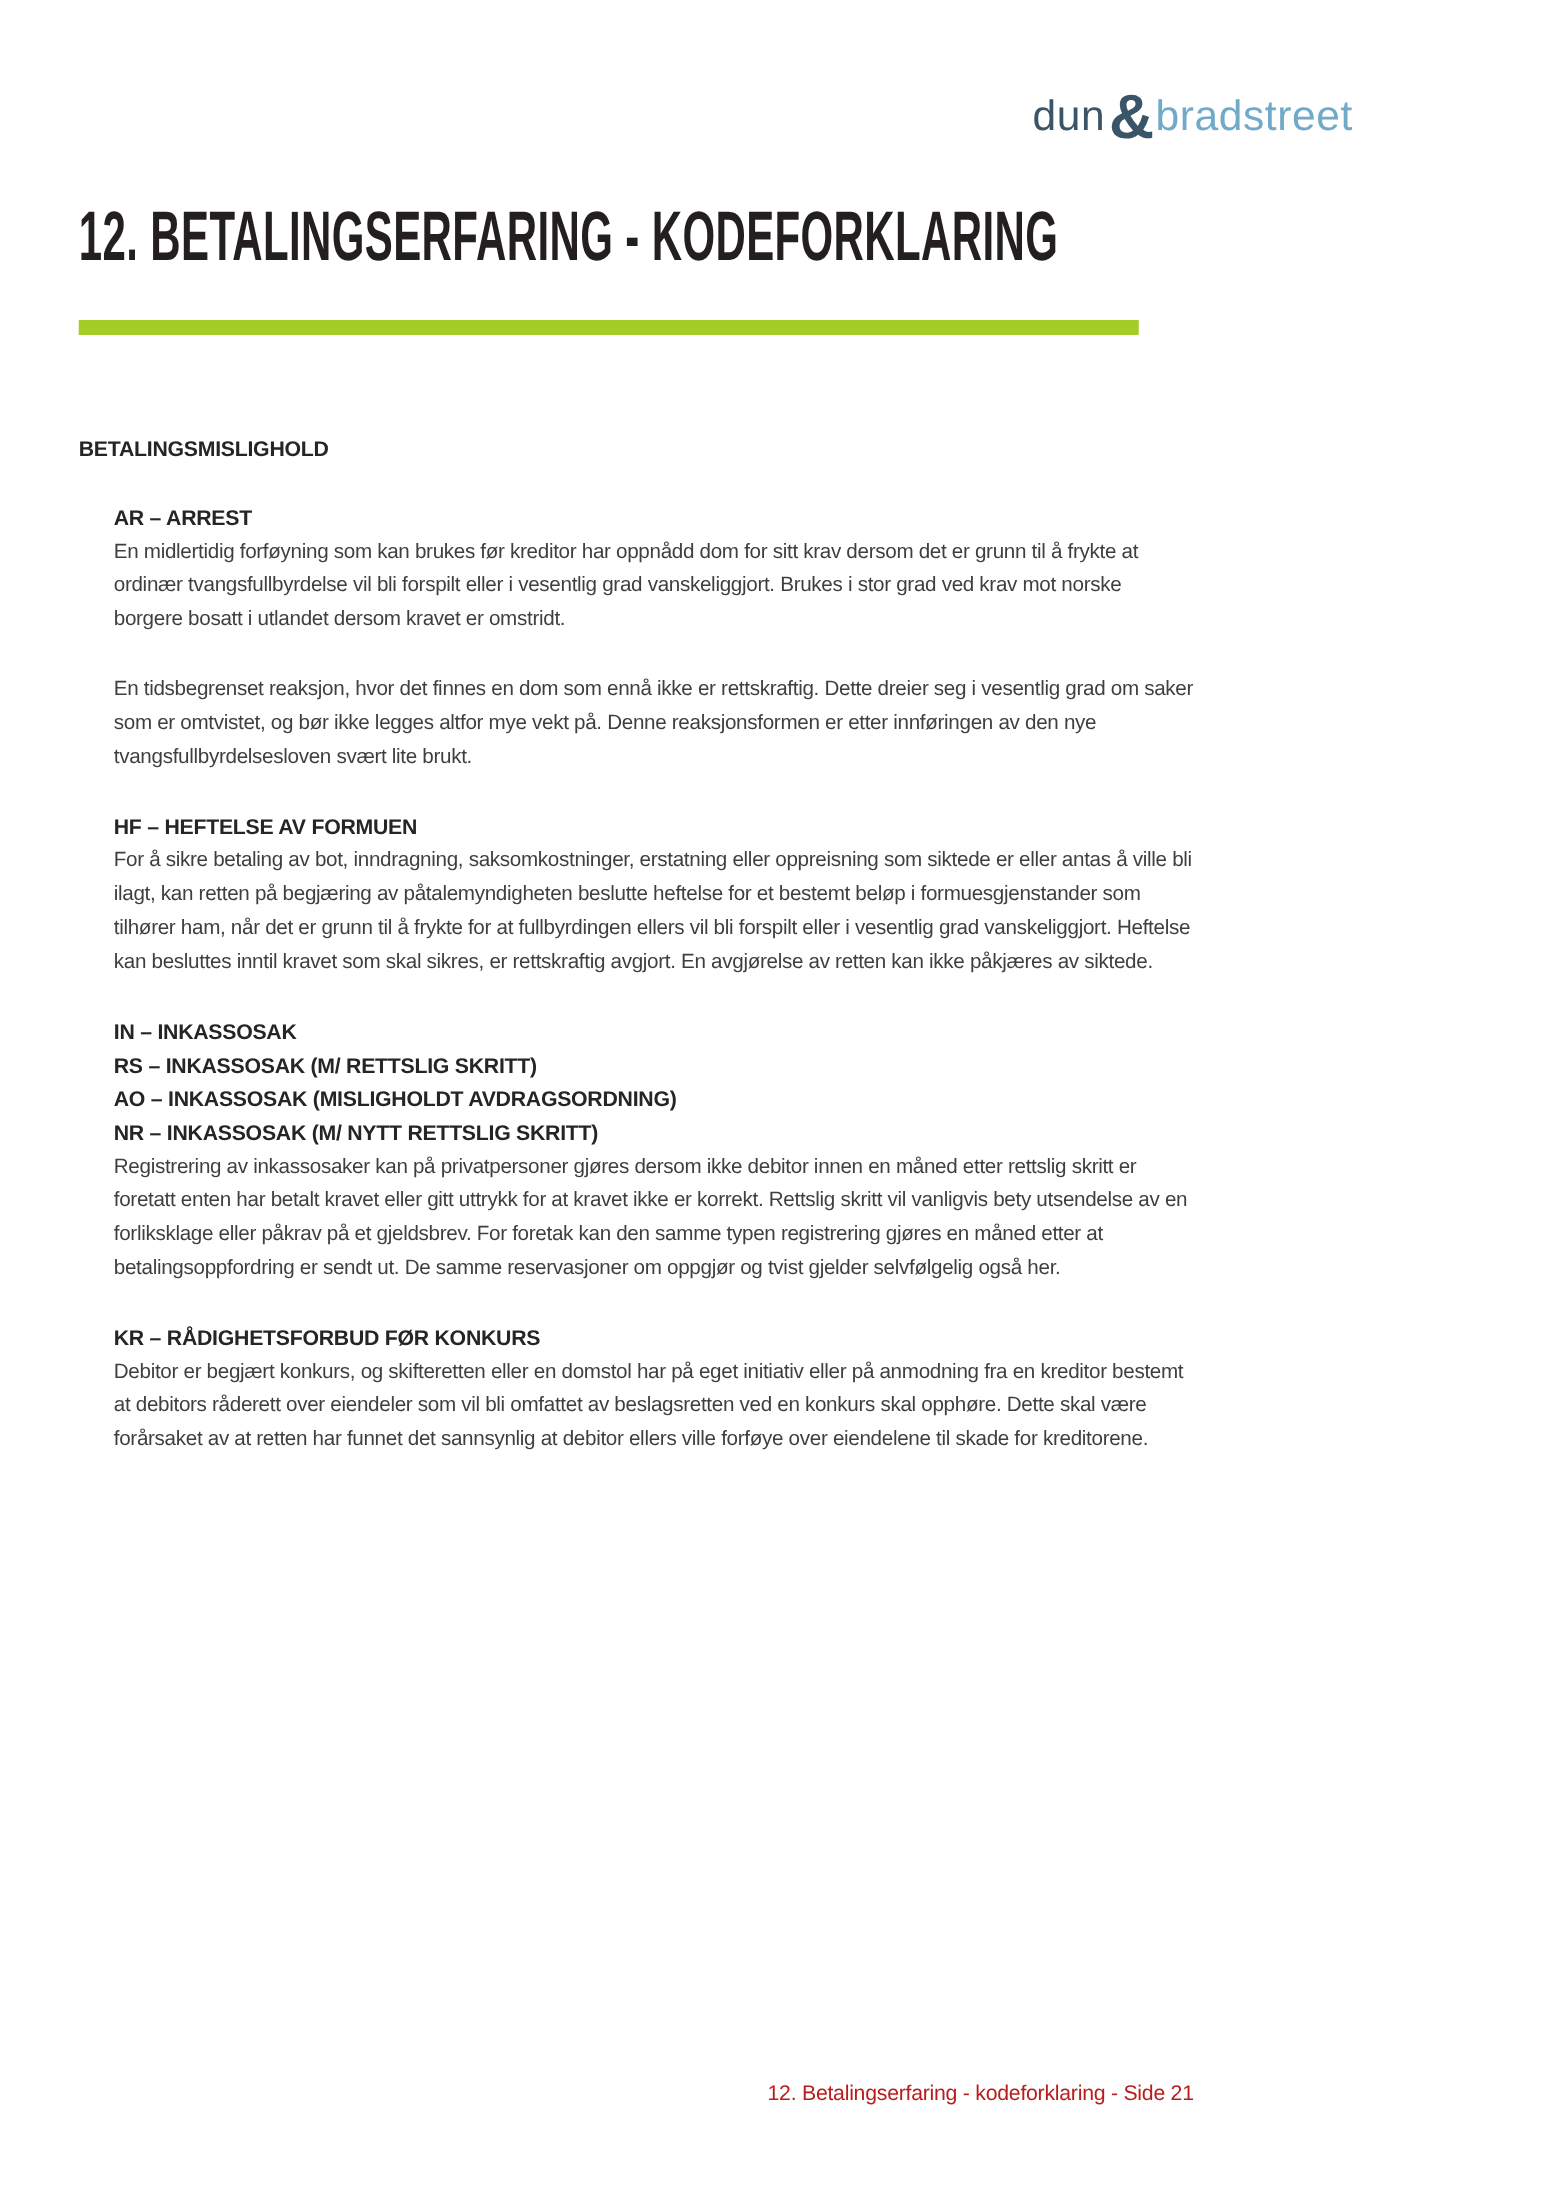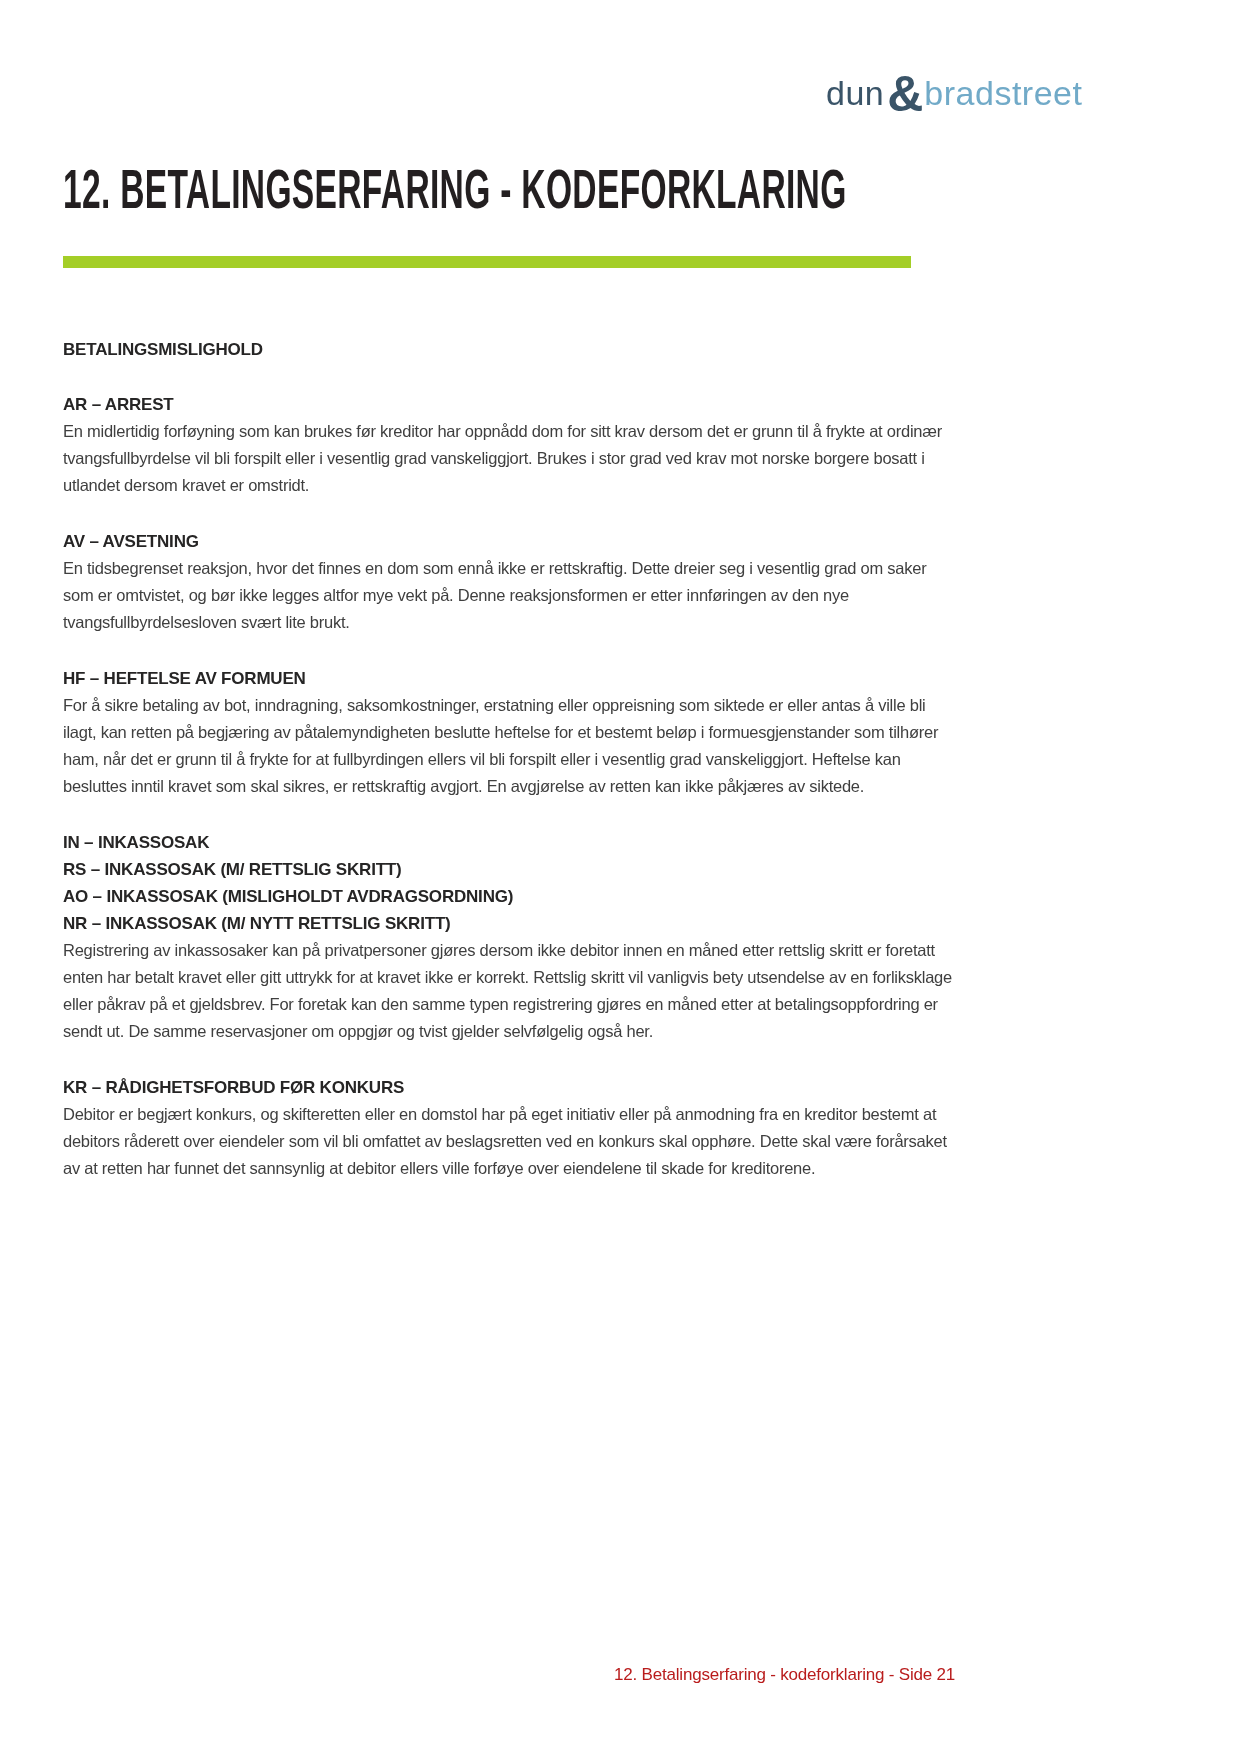--- a/index.html
+++ b/index.html
@@ -58,36 +58,36 @@
     top: 256px;
     width: 848px;
     height: 12px;
     background: #a4ce27;
   }
 
   
   main.content {
     position: absolute;
     left: 63px;
-    top: 340px;
+    top: 350px;
     width: 892px;
     color: #3f3f3f;
     font-size: 16.5px;
     letter-spacing: -0.25px;
     line-height: 27px;
   }
   h2.category-title {
     font-size: 17px;
     font-weight: bold;
     color: #262525;
     letter-spacing: -0.2px;
     line-height: 20px;
     margin-bottom: 31px;
   }
-  section.code-section { margin-bottom: 29px; }
+  section.code-section { margin-bottom: 29px; margin-left: 28px; }
   section.code-section h3 {
     font-size: 17px;
     font-weight: bold;
     color: #262525;
     line-height: 27px;
     letter-spacing: -0.2px;
   }
   section.code-section p { margin: 0; }
 
   
@@ -119,23 +119,20 @@
     <h2 class="category-title">BETALINGSMISLIGHOLD</h2>
     <div id="sections">
   <section class="code-section">
     <div class="sec-headings">
             <h3>AR – ARREST</h3>
           </div>
     <p class="sec-body">En midlertidig forføyning som kan brukes før kreditor har oppnådd dom for sitt krav dersom det er grunn til å frykte at ordinær tvangsfullbyrdelse vil bli forspilt eller i vesentlig grad vanskeliggjort. Brukes i stor grad ved krav mot norske borgere bosatt i utlandet dersom kravet er omstridt.</p>
   </section>
 
   <section class="code-section">
-    <div class="sec-headings">
-            <h3>AV – AVSETNING</h3>
-          </div>
     <p class="sec-body">En tidsbegrenset reaksjon, hvor det finnes en dom som ennå ikke er rettskraftig. Dette dreier seg i vesentlig grad om saker som er omtvistet, og bør ikke legges altfor mye vekt på. Denne reaksjonsformen er etter innføringen av den nye tvangsfullbyrdelsesloven svært lite brukt.</p>
   </section>
 
 
   <section class="code-section">
     <div class="sec-headings">
             <h3>HF – HEFTELSE AV FORMUEN</h3>
           </div>
     <p class="sec-body">For å sikre betaling av bot, inndragning, saksomkostninger, erstatning eller oppreisning som siktede er eller antas å ville bli ilagt, kan retten på begjæring av påtalemyndigheten beslutte heftelse for et bestemt beløp i formuesgjenstander som tilhører ham, når det er grunn til å frykte for at fullbyrdingen ellers vil bli forspilt eller i vesentlig grad vanskeliggjort. Heftelse kan besluttes inntil kravet som skal sikres, er rettskraftig avgjort. En avgjørelse av retten kan ikke påkjæres av siktede.</p>
   </section>

